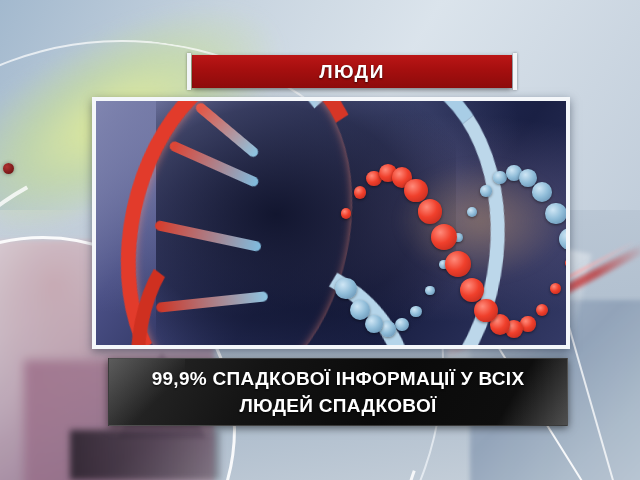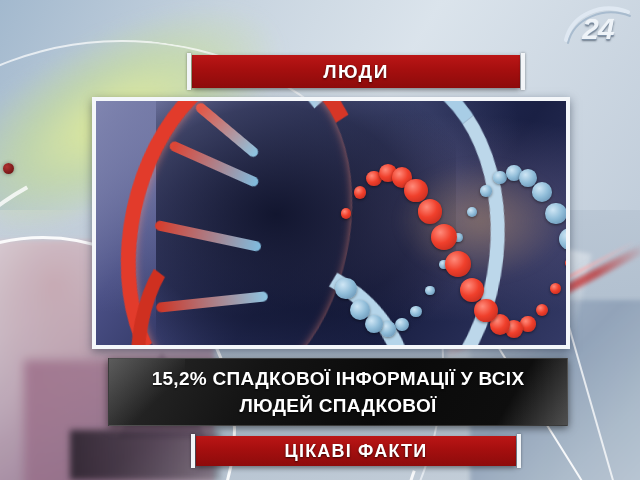--- a/index.html
+++ b/index.html
@@ -75,21 +75,21 @@
   
   .logo{position:absolute;right:6px;top:4px;width:72px;height:46px;}
   .logo-arc{position:absolute;left:0;top:0;width:72px;height:46px;}
   .logo-num{position:absolute;left:0;top:8px;width:72px;text-align:center;
         font-family:"Liberation Sans",sans-serif;font-weight:bold;font-style:italic;
         font-size:30px;letter-spacing:-1px;color:#eef3f8;
         text-shadow:0 1px 0 #7e92a8,0 2px 2px rgba(20,35,55,.55),0 0 1px #fff;}
 
   
   .banner{position:absolute;background:linear-gradient(180deg,#bb1616 0%,#a50f0f 45%,#8d0b0b 100%);
-        box-shadow:0 2px 5px rgba(0,0,0,.45);padding-left:8px;}
+        box-shadow:0 2px 5px rgba(0,0,0,.45);}
   .banner .btxt{position:absolute;inset:0;display:flex;align-items:center;justify-content:center;
         color:#fff;font-weight:bold;font-size:19px;letter-spacing:1.5px;
         text-shadow:0 1px 2px rgba(0,0,0,.65);}
   .tick{position:absolute;width:4px;background:#f2f5f8;box-shadow:0 0 3px rgba(0,0,0,.4);}
 
   #banner-top{left:192px;top:55px;width:320px;height:33px;}
   #banner-top .tick-l{left:-5px;top:-2px;height:37px;}
   #banner-top .tick-r{right:-5px;top:-2px;height:37px;}
 
   #banner-bot{left:196px;top:436px;width:312px;height:30px;}
@@ -170,27 +170,20 @@
   <div class="red-dot"></div>
 
   <div class="photo-r"></div>
   <div class="white-wedge"></div>
   <div class="r-line1"></div>
   <div class="r-line2"></div>
   <div class="r-arcw"></div>
   <div class="red-streak"></div>
   <div class="red-streak2"></div>
 
-  <div class="logo">
-    <svg class="logo-arc" viewBox="0 0 72 46">
-      <path d="M4 36 C10 10, 40 -2, 66 8" fill="none" stroke="#dfe9f2" stroke-width="4" stroke-linecap="round" opacity="0.95"></path>
-      <path d="M6 39 C12 14, 42 2, 68 12" fill="none" stroke="#9fb4c9" stroke-width="2" stroke-linecap="round" opacity="0.8"></path>
-    </svg>
-    <div class="logo-num">24</div>
-  </div>
 
   <div class="banner" id="banner-top">
     <div class="tick tick-l"></div>
     <div class="tick tick-r"></div>
     <div class="btxt">ЛЮДИ</div>
   </div>
 
   <div id="picture">
     <div class="dna-bg"></div>
     <div class="dna-dark"></div>
@@ -237,23 +230,18 @@
         <div class="bead red" style="left: 393.653px; top: 213.095px; width: 20.6946px; height: 20.6946px; z-index: 7;"></div>
         <div class="bead red" style="left: 409.033px; top: 219.031px; width: 17.9334px; height: 17.9334px; z-index: 5;"></div>
         <div class="bead red" style="left: 424.41px; top: 215.405px; width: 15.1805px; height: 15.1805px; z-index: 3;"></div>
         <div class="bead red" style="left: 439.614px; top: 202.662px; width: 12.773px; height: 12.773px; z-index: 2;"></div>
         <div class="bead red" style="left: 454.497px; top: 182.364px; width: 11.006px; height: 11.006px; z-index: 1;"></div>
         <div class="bead red" style="left: 468.952px; top: 156.997px; width: 10.096px; height: 10.096px; z-index: 0;"></div>
       </div>
   </div>
 
   <div id="caption">
-    <div class="cap-line">15,2% СПАДКОВОЇ ІНФОРМАЦІЇ У ВСІХ</div>
+    <div class="cap-line">99,9% СПАДКОВОЇ ІНФОРМАЦІЇ У ВСІХ</div>
     <div class="cap-line">ЛЮДЕЙ СПАДКОВОЇ</div>
   </div>
 
-  <div class="banner" id="banner-bot">
-    <div class="tick tick-l"></div>
-    <div class="tick tick-r"></div>
-    <div class="btxt">ЦІКАВІ ФАКТИ</div>
-  </div>
 
 </div>
 
 </body></html>

